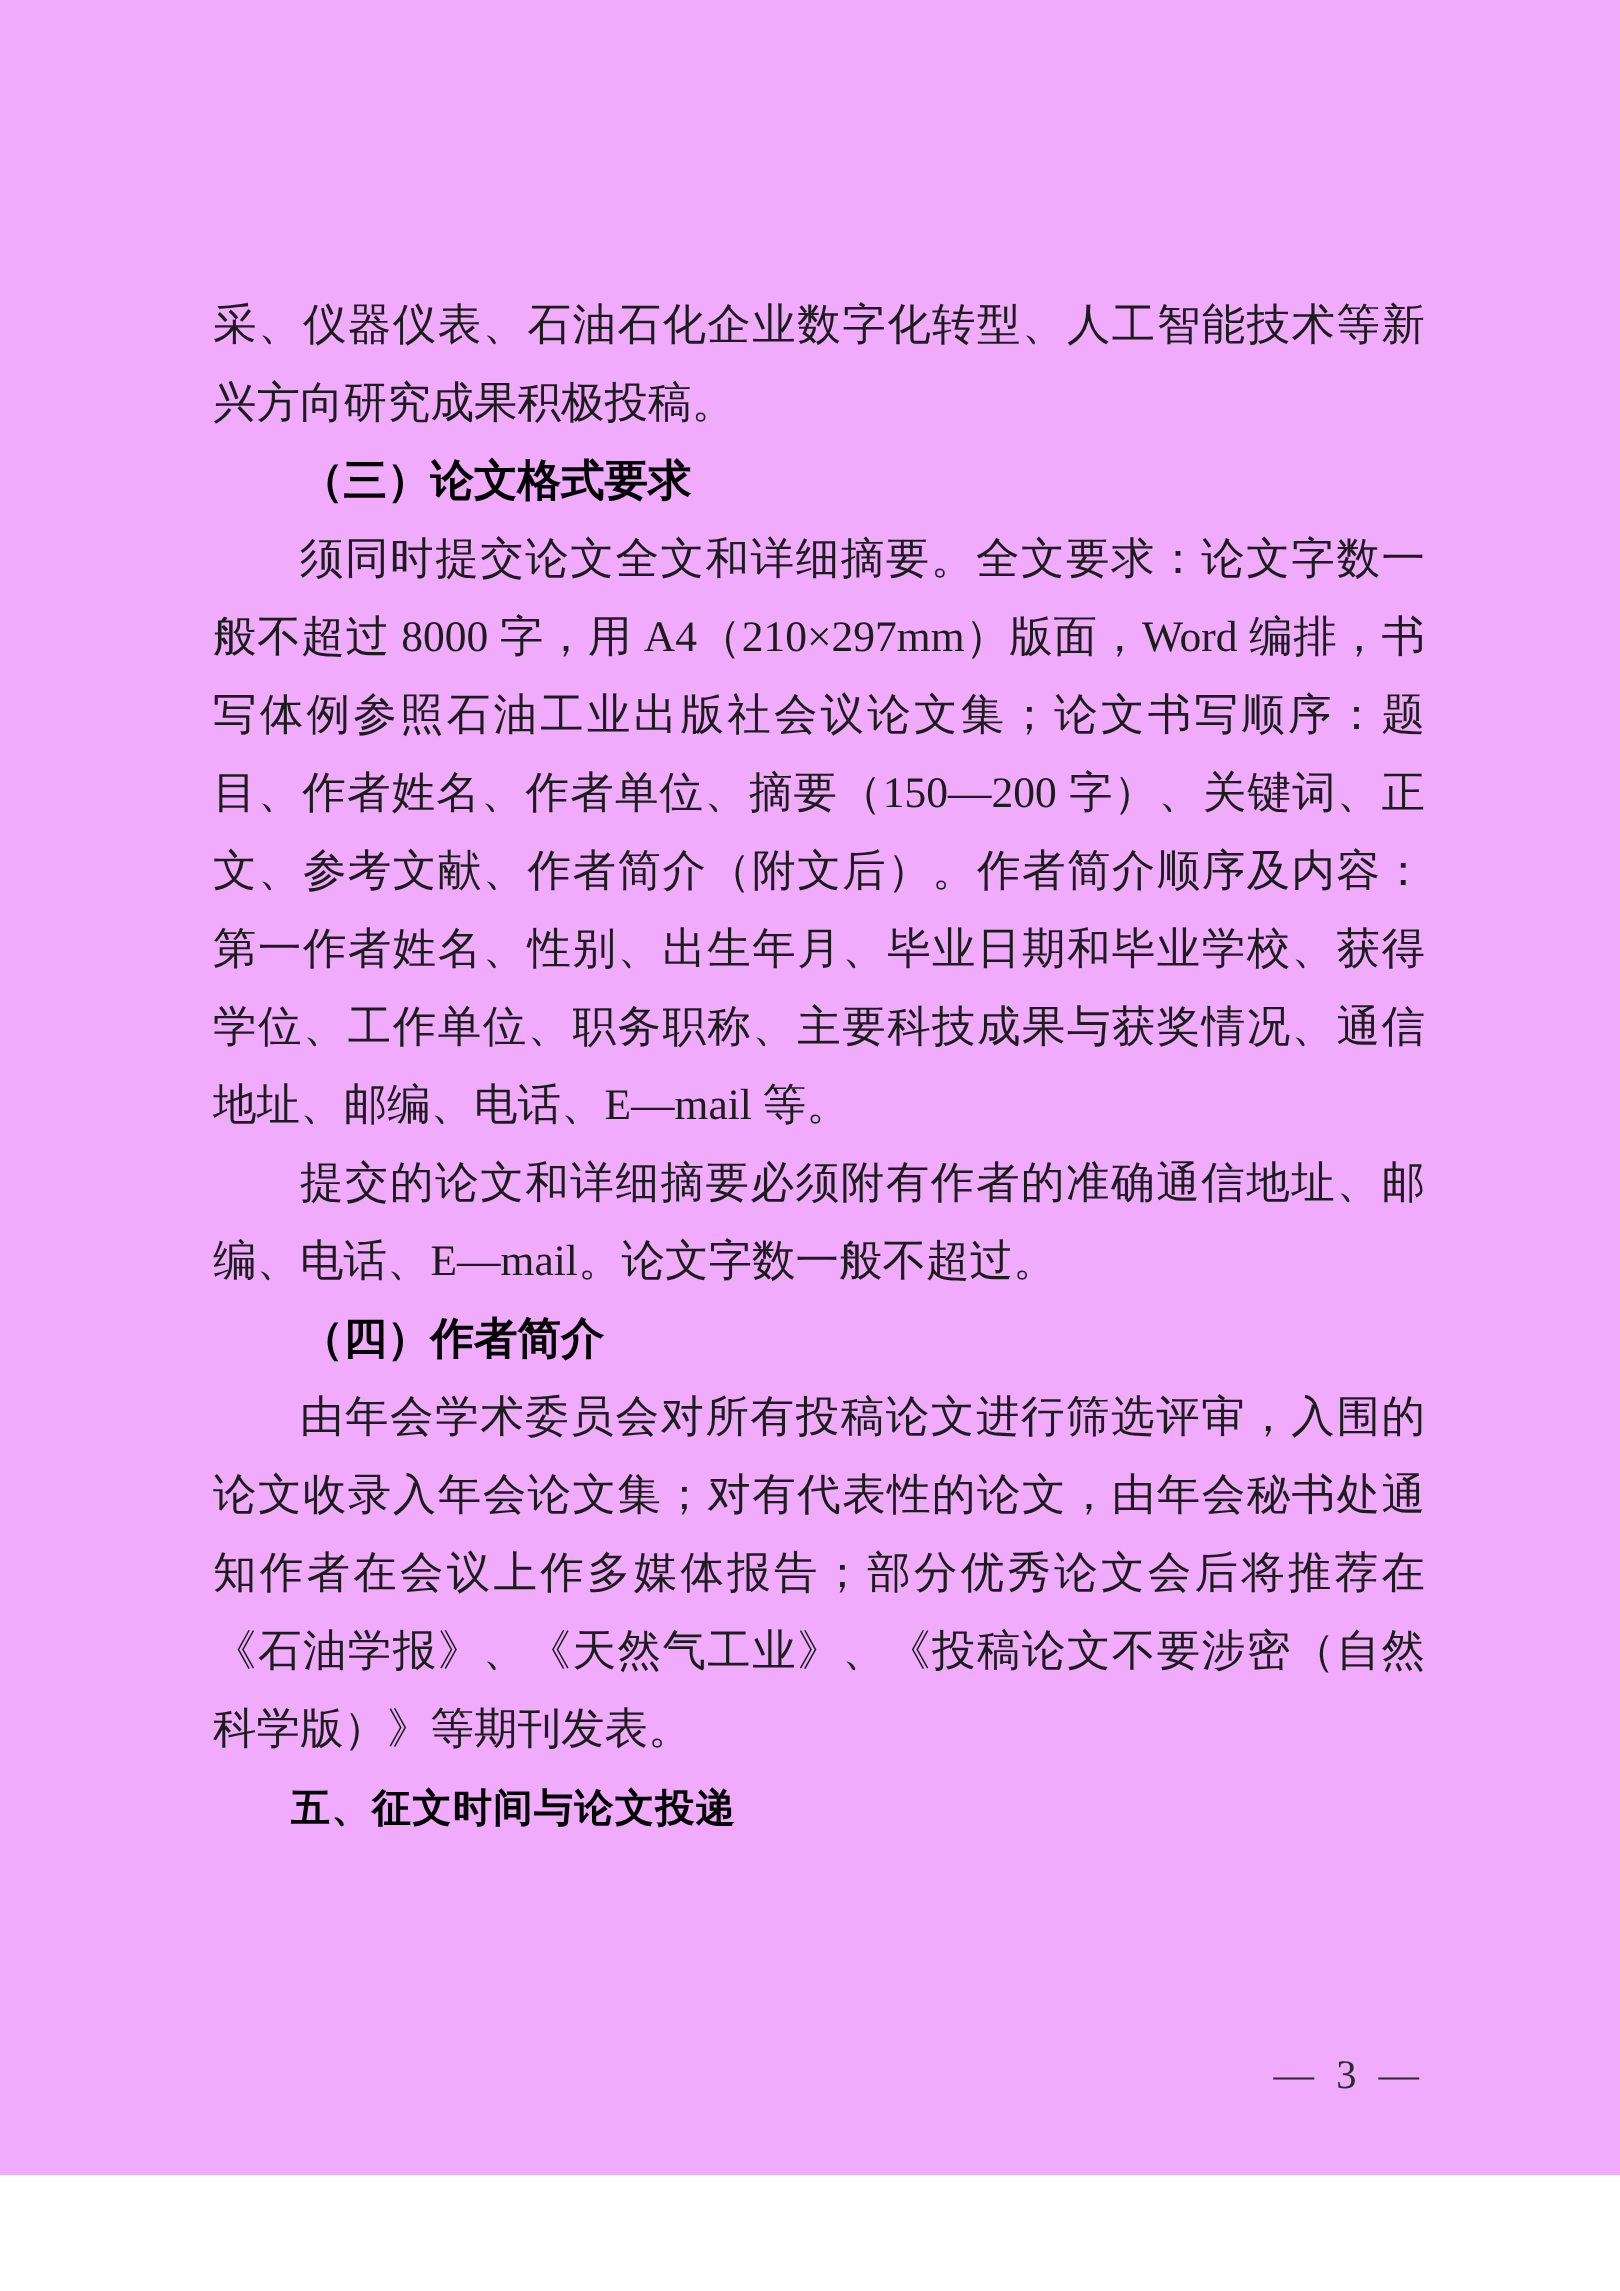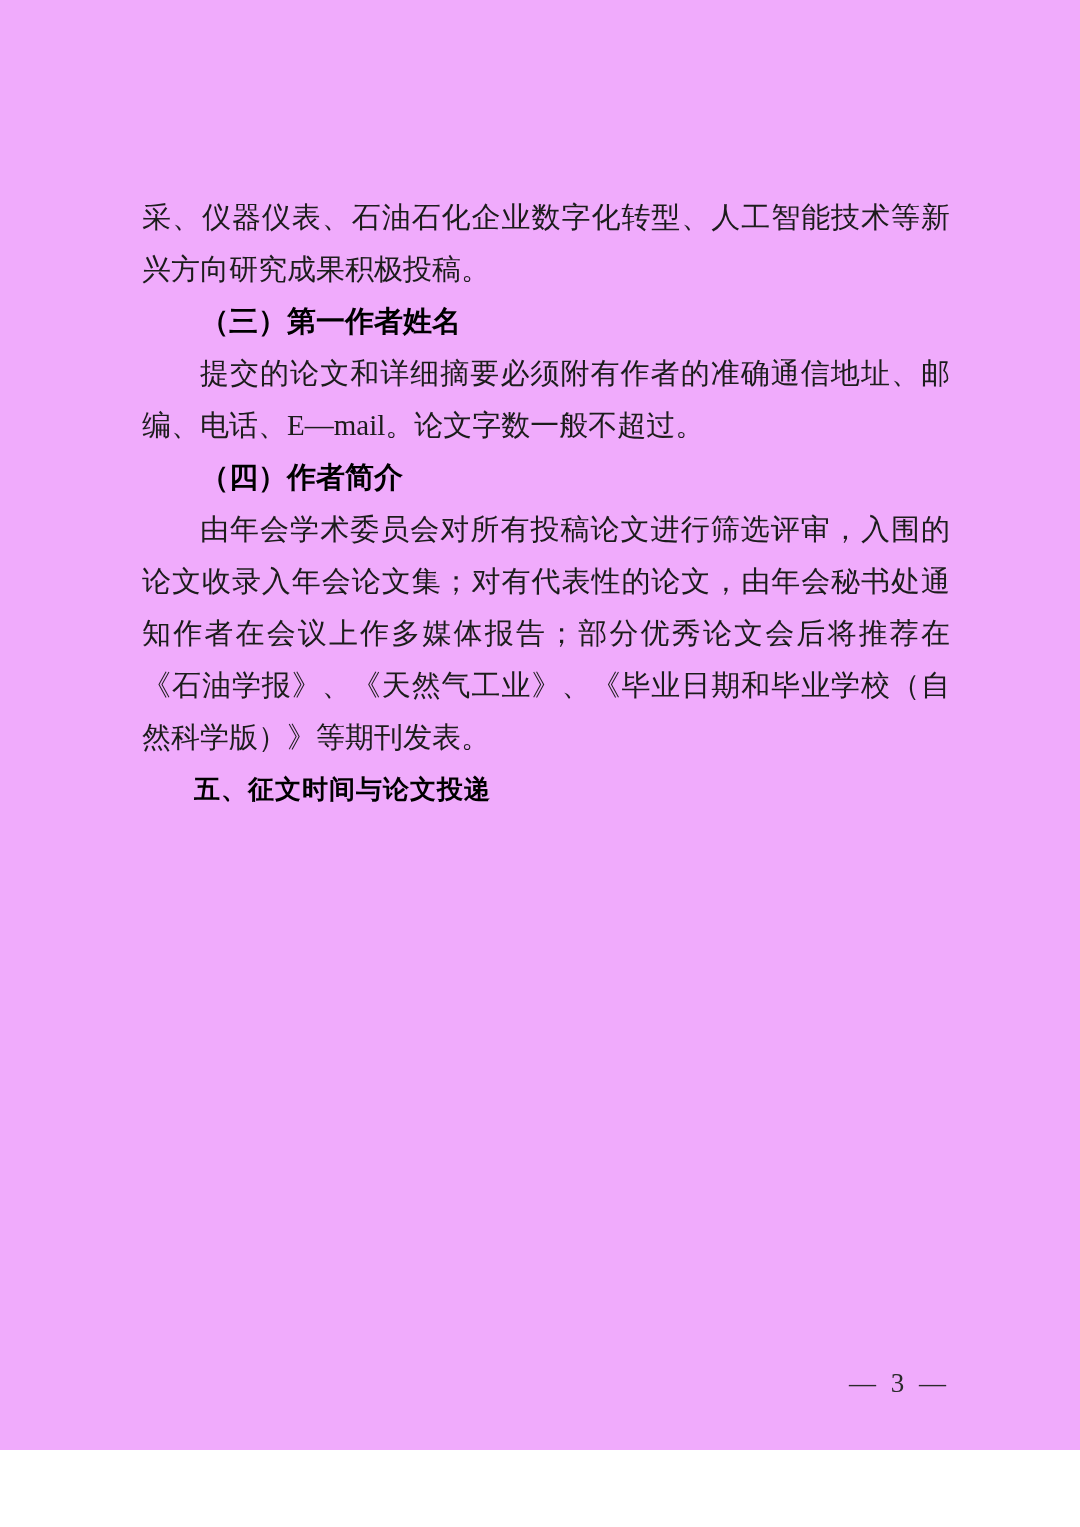--- a/index.html
+++ b/index.html
@@ -57,23 +57,24 @@
     color: #2a2a2a;
     letter-spacing: 4px;
   }
 </style>
 </head>
 <body>
 
 <div class="page">
   <main class="content">
     <p class="para-continuation">采、仪器仪表、石油石化企业数字化转型、人工智能技术等新兴方向研究成果积极投稿。</p>
-    <p class="subheading">（三）第一作者姓名</p>
+    <p class="subheading">（三）论文格式要求</p>
+    <p class="para-indent">须同时提交论文全文和详细摘要。全文要求：论文字数一般不超过 8000 字，用 A4（210×297mm）版面，Word 编排，书写体例参照石油工业出版社会议论文集；论文书写顺序：题目、作者姓名、作者单位、摘要（150—200 字）、关键词、正文、参考文献、作者简介（附文后）。作者简介顺序及内容：第一作者姓名、性别、出生年月、毕业日期和毕业学校、获得学位、工作单位、职务职称、主要科技成果与获奖情况、通信地址、邮编、电话、E—mail 等。</p>
     <p class="para-indent">提交的论文和详细摘要必须附有作者的准确通信地址、邮编、电话、E—mail。论文字数一般不超过。</p>
     <p class="subheading">（四）作者简介</p>
-    <p class="para-indent">由年会学术委员会对所有投稿论文进行筛选评审，入围的论文收录入年会论文集；对有代表性的论文，由年会秘书处通知作者在会议上作多媒体报告；部分优秀论文会后将推荐在《石油学报》、《天然气工业》、《毕业日期和毕业学校（自然科学版）》等期刊发表。</p>
+    <p class="para-indent">由年会学术委员会对所有投稿论文进行筛选评审，入围的论文收录入年会论文集；对有代表性的论文，由年会秘书处通知作者在会议上作多媒体报告；部分优秀论文会后将推荐在《石油学报》、《天然气工业》、《投稿论文不要涉密（自然科学版）》等期刊发表。</p>
     <p class="section-heading">五、征文时间与论文投递</p>
   </main>
 
   <footer class="footer">
     <span>— 3 —</span>
   </footer>
 </div>
 
 </body></html>

